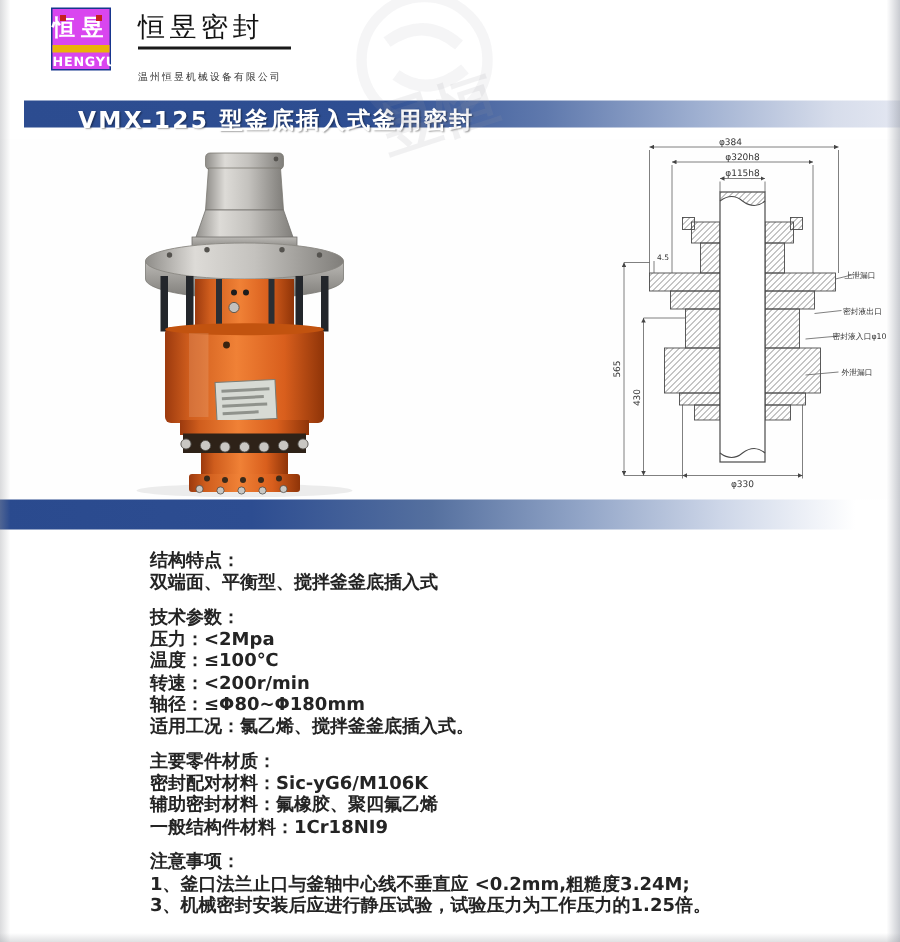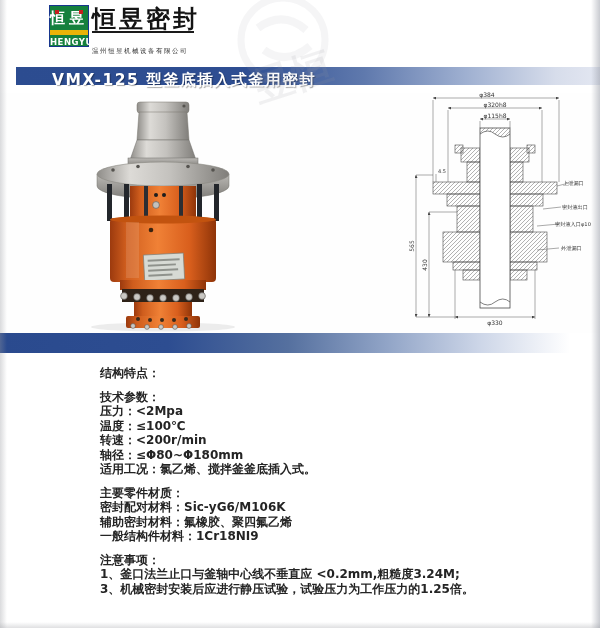--- a/index.html
+++ b/index.html
@@ -7,31 +7,31 @@
         font-family:"DejaVu Sans","Liberation Sans",sans-serif;}
   .edge-left{position:absolute;left:0;top:0;width:7px;height:100%;
         background:linear-gradient(90deg,rgba(150,152,158,.35),rgba(150,152,158,0));z-index:9;}
   .edge-right{position:absolute;right:0;top:0;width:9px;height:100%;
         background:linear-gradient(270deg,rgba(135,140,152,.45),rgba(135,140,152,0));z-index:9;}
   .edge-bottom{position:absolute;left:0;bottom:0;width:100%;height:6px;
         background:linear-gradient(0deg,rgba(150,152,158,.30),rgba(150,152,158,0));z-index:9;}
 
   
   .header{position:absolute;left:0;top:0;width:100%;height:67px;background:#fff;}
-  .logo{position:absolute;left:50px;top:6px;width:38px;height:40px;background:#15803d;
+  .logo{position:absolute;left:35px;top:6px;width:38px;height:40px;background:#d946ef;
         box-shadow:0 0 0 1px #17368d;}
   .logo-hanzi{display:block;color:#fff;font-weight:bold;font-size:15px;letter-spacing:4px;
         text-align:center;padding-top:3px;height:21px;position:relative;}
   .logo-hanzi .red-dot{position:absolute;width:4px;height:4px;background:#c6201f;top:4px;}
   .logo-hanzi .rd1{left:5px;} .logo-hanzi .rd2{right:5px;}
   .logo-latin{display:block;color:#fff;font-weight:bold;font-size:8.5px;text-align:center;
         border-top:5px solid #eab308;padding-top:2px;letter-spacing:.5px;}
   .brand{position:absolute;left:92px;top:9px;width:180px;}
-  .brand-title{font-family:"DejaVu Serif","Liberation Serif",serif;font-weight:bold;
-        font-size:24px;color:#141414;letter-spacing:3px;line-height:20px;}
+  .brand-title{font-family:"DejaVu Serif","Liberation Serif",serif;font-weight:normal;
+        font-size:18px;color:#141414;letter-spacing:3px;line-height:20px;}
   .brand-underline{width:102px;height:2px;background:#1a1a1a;margin-top:2px;}
   .brand-company{font-size:6.5px;color:#333;letter-spacing:1.5px;margin-top:14px;font-weight:normal;}
   .watermark{position:absolute;left:218px;top:0;width:150px;height:140px;z-index:8;pointer-events:none;}
 
   
   .banner{position:absolute;left:16px;top:67px;width:100%;height:18px;
      background:linear-gradient(90deg,#2c4c90 0%,#2e4e92 38%,#5f79ad 58%,#9fb0d1 75%,#d7ddeb 90%,#e8ebf4 100%);}
   .banner span{display:block;line-height:26px;padding-left:36px;color:#fff;font-weight:bold;
      font-size:15.5px;letter-spacing:1.5px;text-shadow:1px 1px 1px rgba(0,0,0,.35);}
 
@@ -263,20 +263,21 @@
         <text x="158" y="160" font-size="5.2">外泄漏口</text>
       </g>
     </svg>
   </div>
 
   <div class="divider"></div>
 
   <div class="specs">
     <div class="block">
       <div class="spec-title">结构特点：</div>
+      <div class="spec-line">双端面、平衡型、搅拌釜釜底插入式</div>
     </div>
 
     <div class="block">
       <div class="spec-title">技术参数：</div>
       <div class="spec-line">压力：&lt;2Mpa</div>
       <div class="spec-line">温度：≤100℃</div>
       <div class="spec-line">转速：&lt;200r/min</div>
       <div class="spec-line">轴径：≤Φ80~Φ180mm</div>
       <div class="spec-line">适用工况：氯乙烯、搅拌釜釜底插入式。</div>
     </div>

